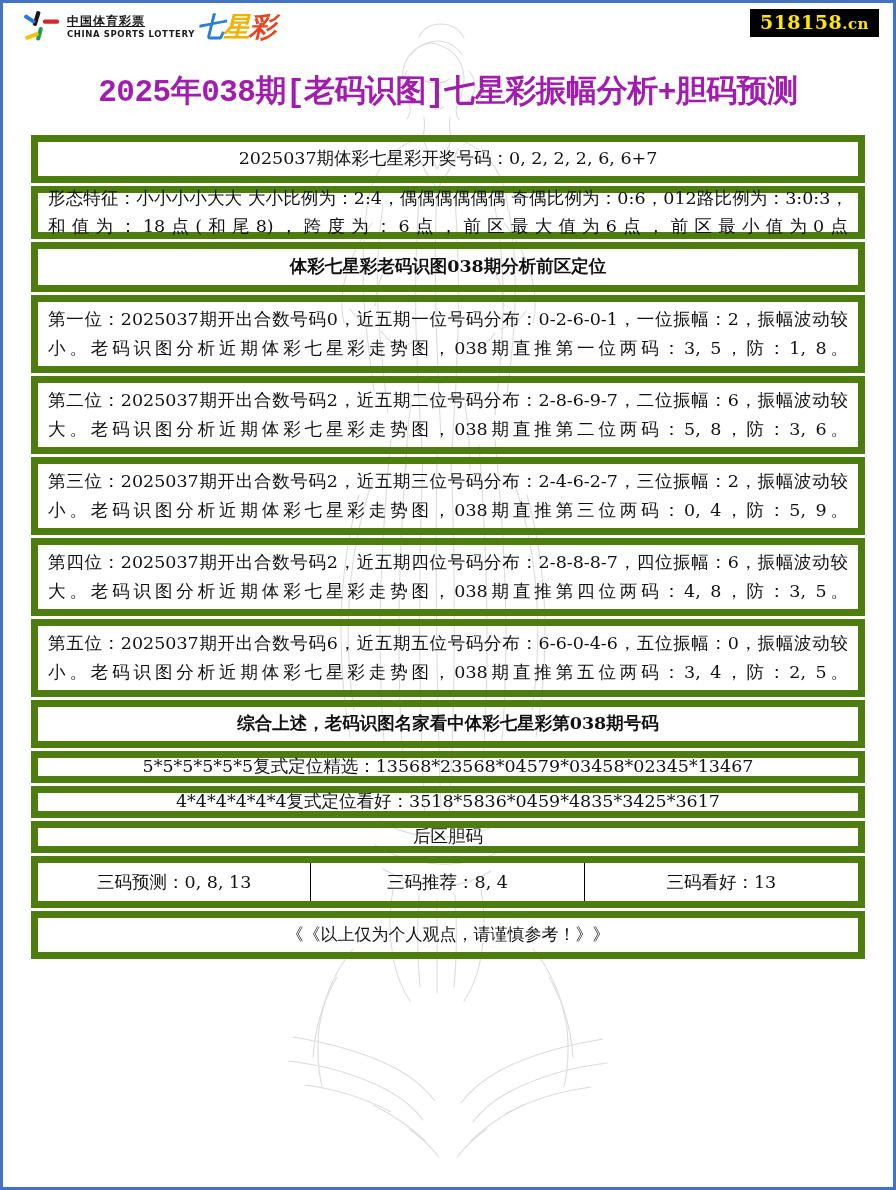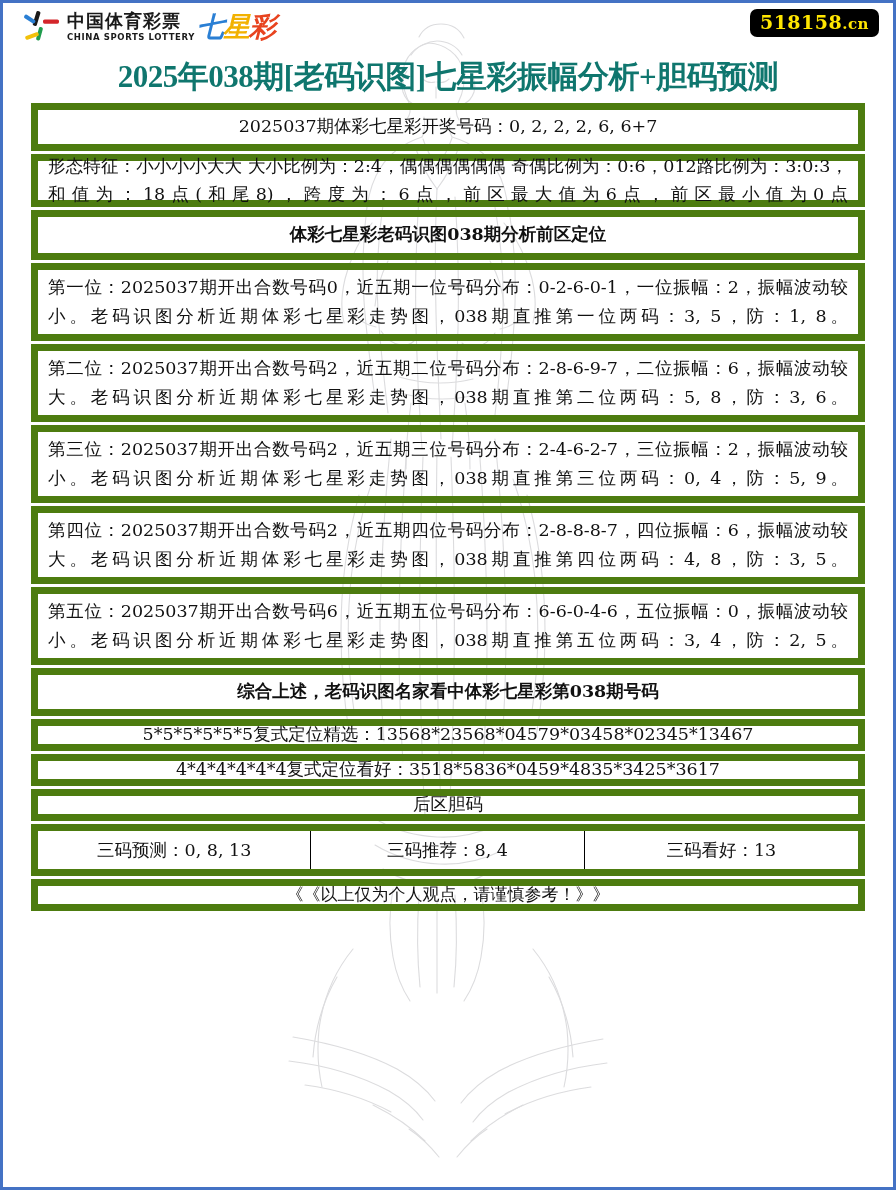--- a/index.html
+++ b/index.html
@@ -62,25 +62,26 @@
     flex: none;
   }
   .logo-text-cn {
     display: flex;
     flex-direction: column;
     justify-content: center;
     line-height: 1;
   }
   .logo-cn-top {
     font-family: "DejaVu Sans", "Liberation Sans", sans-serif;
-    font-size: 18px;
+    font-size: 12px;
     font-weight: bold;
     color: #1a1a1a;
     letter-spacing: 1px;
     white-space: nowrap;
+    text-decoration: underline;
   }
   .logo-cn-bot {
     font-family: "DejaVu Sans", "Liberation Sans", sans-serif;
     font-size: 8.5px;
     font-weight: bold;
     color: #1a1a1a;
     letter-spacing: 0.6px;
     margin-top: 3px;
     white-space: nowrap;
   }
@@ -100,38 +101,37 @@
   .site-badge {
     background: #000000;
     color: #ffe600;
     font-family: "DejaVu Serif", "Liberation Serif", serif;
     font-size: 19px;
     font-weight: bold;
     padding: 3px 10px 4px 10px;
     line-height: 1.1;
     letter-spacing: 0.5px;
     white-space: nowrap;
-    border-radius: 7px;
   }
   .site-badge .tld {
     font-size: 15px;
   }
 
   
   .page-title {
     position: relative;
     z-index: 2;
     text-align: center;
-    color: #0f766e;
-    font-family: Liberation Serif, serif;
+    color: #a21caf;
+    font-family: Liberation Mono, monospace;
     font-size: 31px;
     font-weight: bold;
     letter-spacing: -0.5px;
     white-space: nowrap;
-    margin: 0;
+    margin: 16px;
     padding: 2px 0 8px 0;
     line-height: 1.15;
   }
 
   
   .table-area {
     position: relative;
     z-index: 2;
     margin: 0 28px;
   }
@@ -168,21 +168,21 @@
     padding: 3px 10px;
   }
 
   .row-h1 { height: 48px; }
   .row-h2 { height: 53px; }
   .row-h-sec { height: 50px; }
   .row-h-pos { height: 78px; }
   .row-h-sum { height: 48px; }
   .row-h-plain { height: 32px; }
   .row-h-tri { height: 52px; }
-  .row-h-foot { height: 32px; }
+  .row-h-foot { height: 48px; }
 
   
   .row-3col {
     display: flex;
     padding: 0;
   }
   .col3 {
     flex: 1 1 33.333%;
     display: flex;
     align-items: center;

